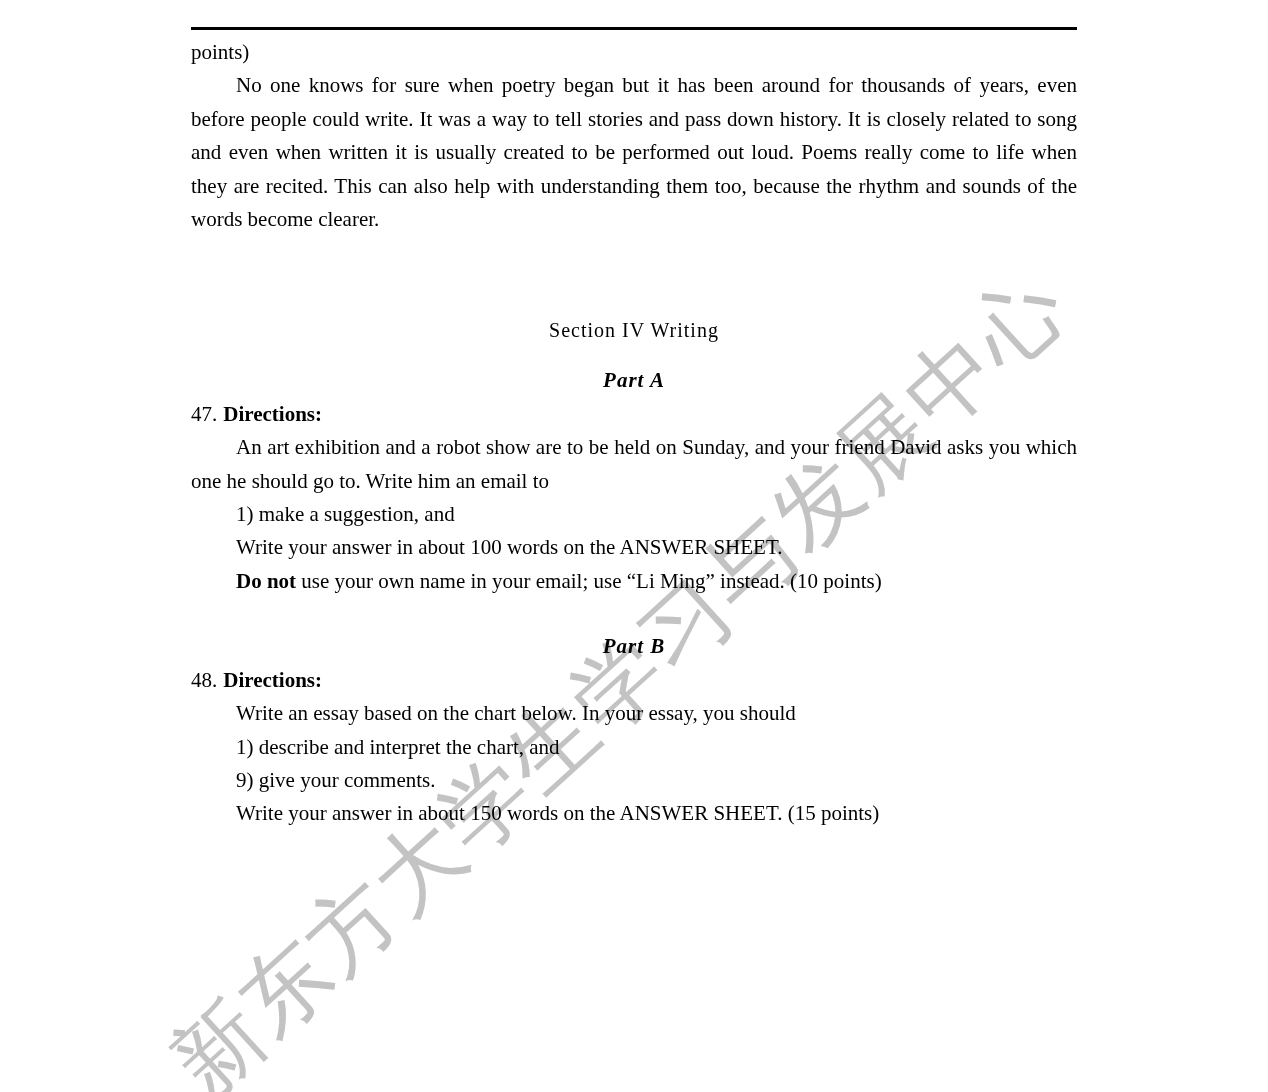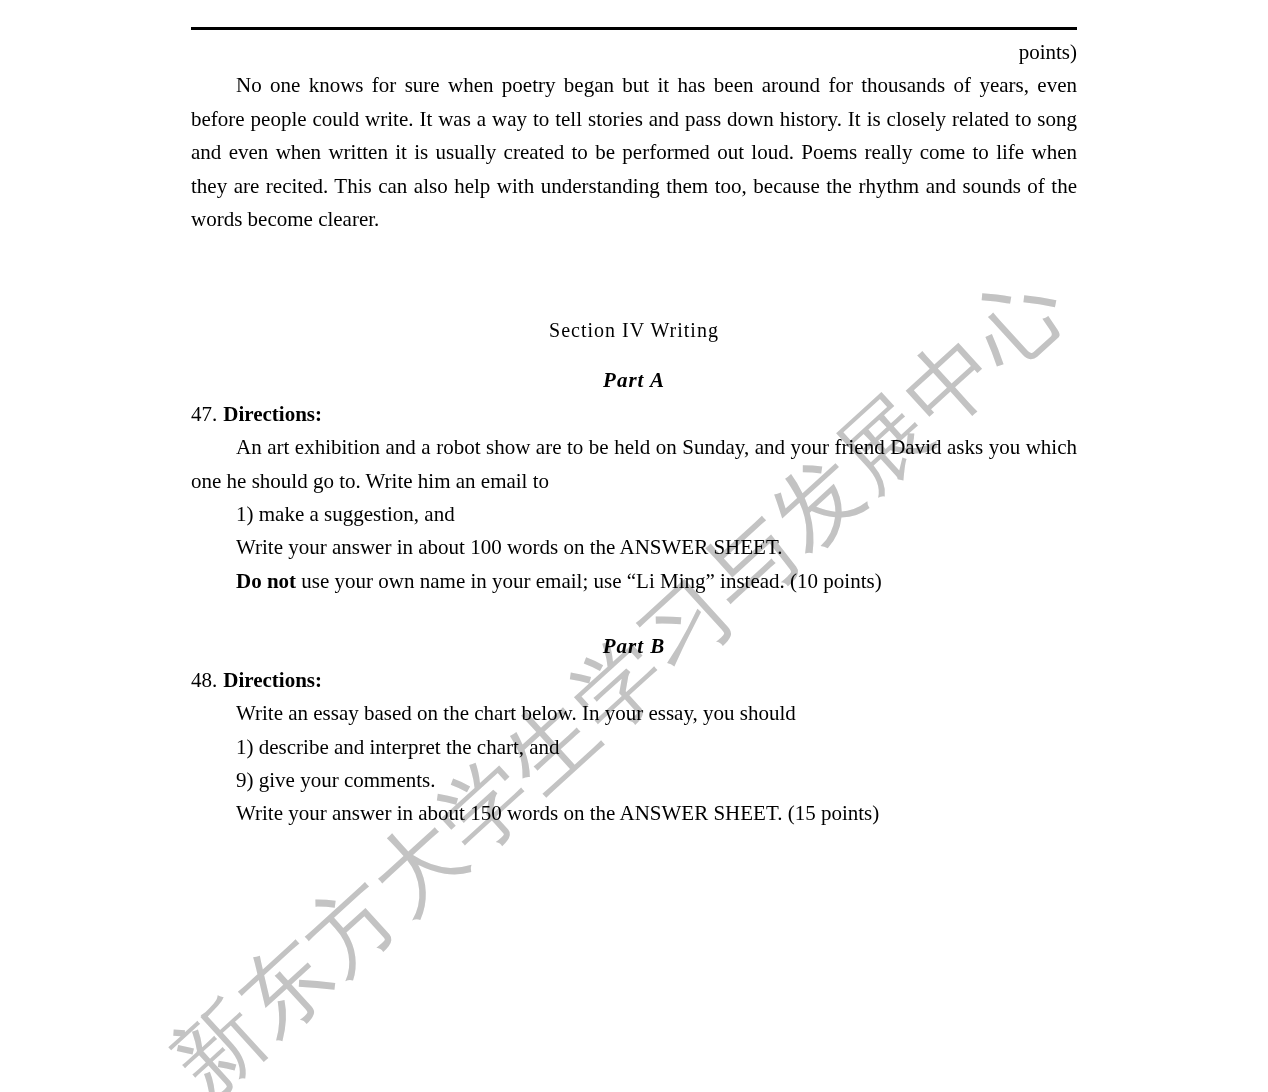--- a/index.html
+++ b/index.html
@@ -36,21 +36,21 @@
     z-index: 1;
     font-size: 21px;
     line-height: 33.4px;
   }
   .top-rule {
     width: 100%;
     height: 0;
     border-top: 3px solid #000000;
     margin-bottom: 6px;
   }
-  .frag { text-align: right; }
+  .frag { text-align: left; }
   .para {
     margin: 0;
     text-align: justify;
     text-indent: 45px;
   }
   .section-title {
     margin: 76px 0 0 0;
     font-size: 20px;
     line-height: 36px;
     font-weight: normal;

